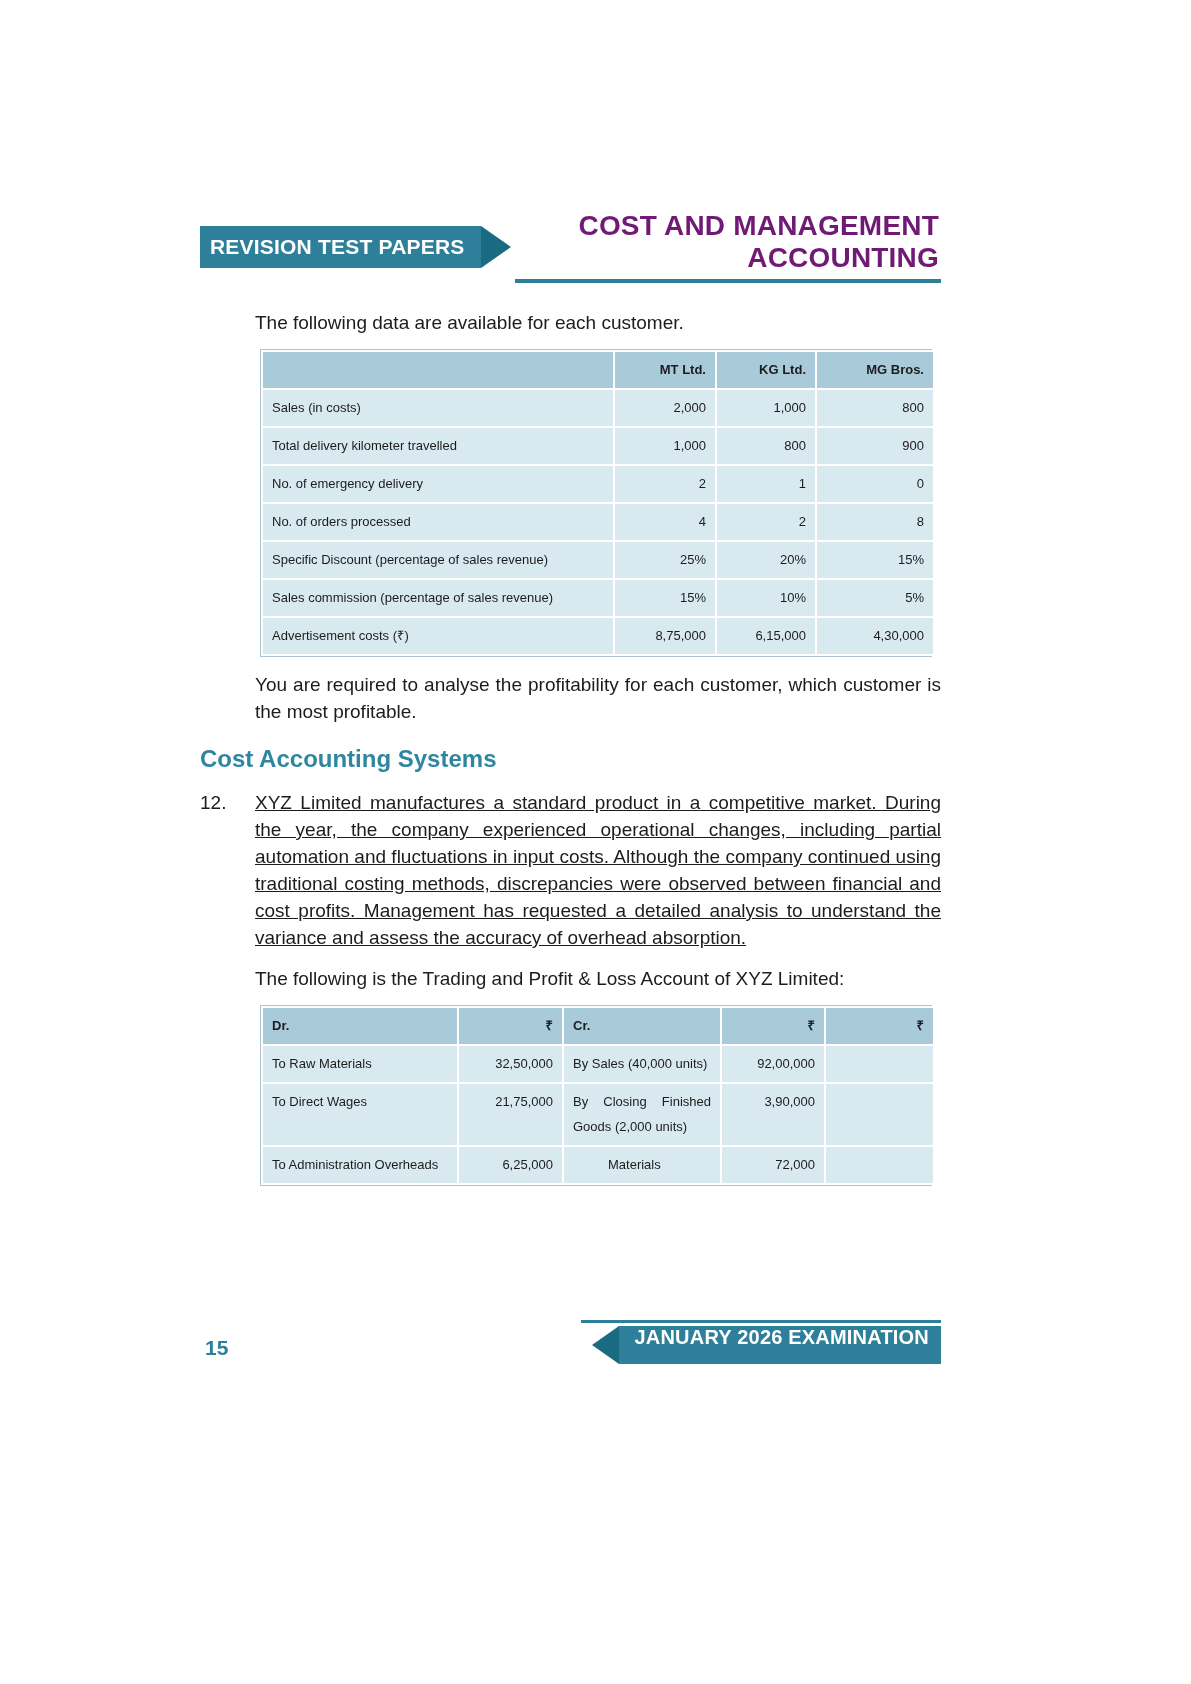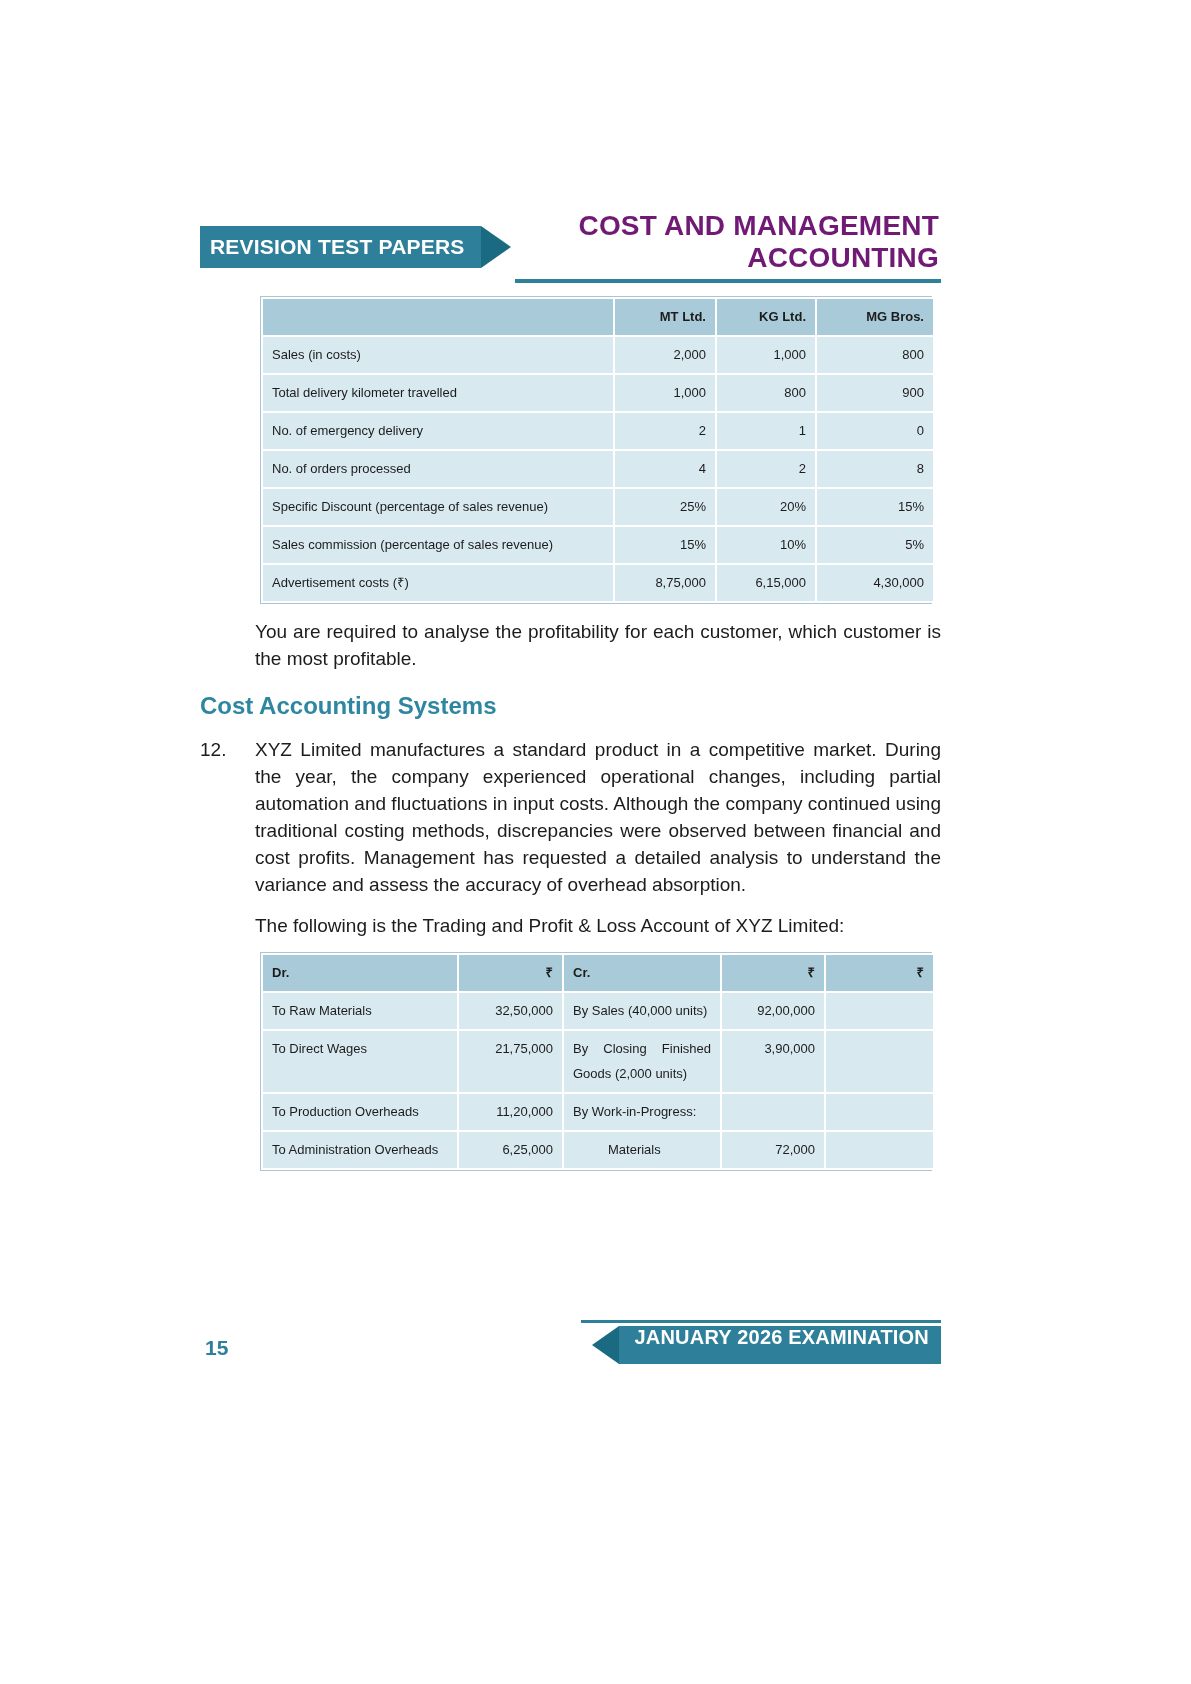--- a/index.html
+++ b/index.html
@@ -31,21 +31,21 @@
   .header-title { color:#701a75; font-weight:bold; font-size:28px; letter-spacing:0.2px; }
 
   
   .para { line-height:27px; text-align:justify; }
   .indent { margin-left:55px; }
   .intro { margin-top:26px; }
   .requirement { margin-top:14px; }
   .section-heading { margin-top:20px; color:#2e86a0; font-size:24px; font-weight:bold; }
   .item { position:relative; margin-top:16px; }
   .item-number { position:absolute; left:0; top:0; line-height:27px; }
-  .item-text { margin-left:55px; }
+  .item-text { margin-left:55px;text-decoration:underline; }
   .pl-intro { margin-top:14px; }
 
   
   .table-wrap { margin:13px 0 0 60px; border:1px solid #a9c6d2; width:672px; }
   table { border-collapse:collapse; width:100%; table-layout:fixed; font-size:13px; }
   th, td {
     border:2px solid #ffffff; background:#d9e9f0;
     padding:5px 9px 6px 9px; vertical-align:top; line-height:25px;
   }
   thead th { background:#a9cbd9; font-weight:bold; }
@@ -75,20 +75,21 @@
 
   <header class="header-row">
     <div class="banner">
       <span>REVISION TEST PAPERS</span>
     </div>
     <div class="header-title-wrap">
       <span class="header-title">COST AND MANAGEMENT ACCOUNTING</span>
     </div>
   </header>
 
+  <p class="para indent intro">The following data are available for each customer.</p>
 
   <div class="table-wrap">
     <table>
       <colgroup>
           <col style="width:352px">
           <col style="width:102px">
           <col style="width:100px">
           <col style="width:118px">
         </colgroup>
       <thead>
@@ -184,27 +185,20 @@
           <td class="num"></td>
         </tr>
         <tr>
           <td class="lbl">To Direct Wages</td>
           <td class="num">21,75,000</td>
           <td class="lbl">By Closing Finished Goods (2,000 units)</td>
           <td class="num">3,90,000</td>
           <td class="num"></td>
         </tr>
         <tr>
-          <td class="lbl">To Production Overheads</td>
-          <td class="num">11,20,000</td>
-          <td class="lbl">By Work-in-Progress:</td>
-          <td class="num"></td>
-          <td class="num"></td>
-        </tr>
-        <tr>
           <td class="lbl">To Administration Overheads</td>
           <td class="num">6,25,000</td>
           <td class="lbl cell-indent">Materials</td>
           <td class="num">72,000</td>
           <td class="num"></td>
         </tr>
       </tbody>
     </table>
   </div>
 

